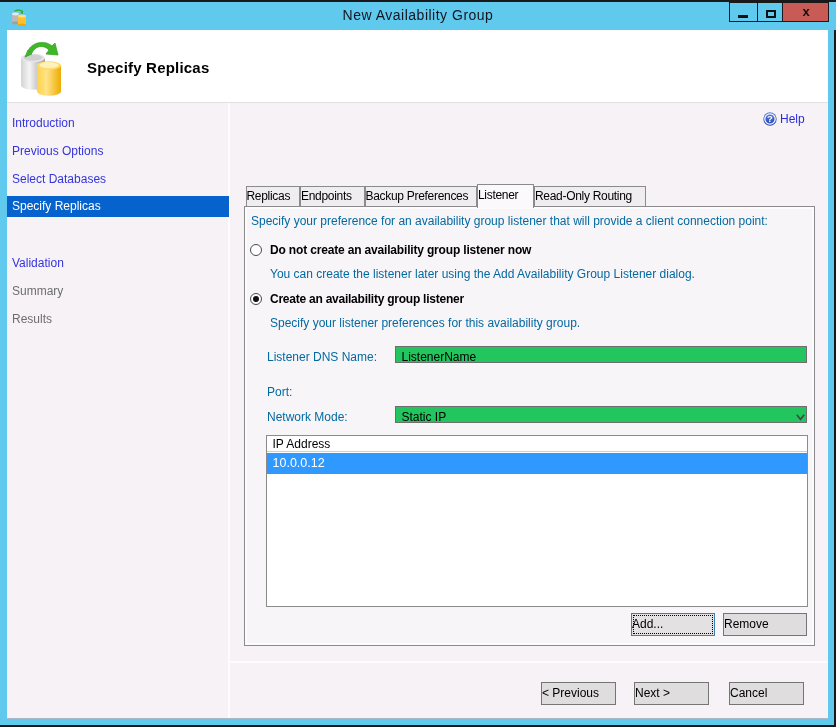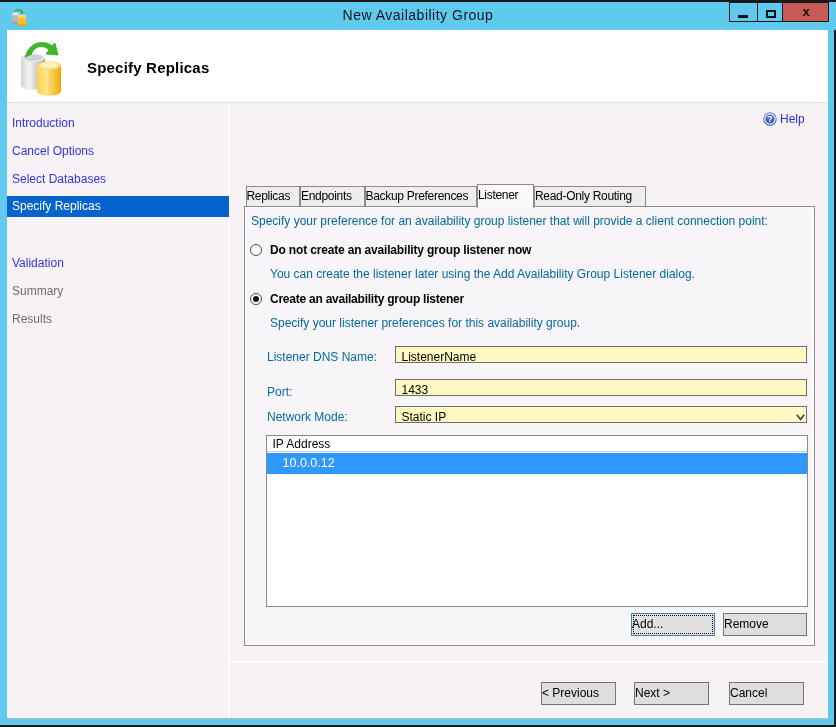--- a/index.html
+++ b/index.html
@@ -26,21 +26,21 @@
   .nav.gray { color:#6e6e6e; }
   #navsel { left:0; top:93px; width:222px; height:21px; background:#0663cd; color:#fff; font-size:12px; line-height:21px; padding-left:5px; }
   
   .t12 { font-size:12px; color:#0369a1; white-space:nowrap; }
   .b12 { font-size:12px; font-weight:bold; color:#000; white-space:nowrap; }
   
   .tab { top:83px; height:20px; background:#f0edf0; border:1px solid #8b8b8b; border-bottom:none; font-size:12px; letter-spacing:-0.3px; color:#000; text-align:left; line-height:19px; }
   #tabactive { top:81px; height:24px; background:#fbf9fb; z-index:5; line-height:20px; }
   #panel { left:236.5px; top:103px; width:571px; height:440px; background:#f8f5f8; border:1px solid #8b8b8b; box-shadow:inset 0 0 0 2px #fdfcfd; }
   
-  .inp { left:387.5px; width:412.5px; height:17px; background:#fef9c3; border:1px solid #6e6e6e; font-size:12px; color:#000; padding-left:6px; line-height:21px; }
+  .inp { left:387.5px; width:412.5px; height:17px; background:#22c55e; border:1px solid #6e6e6e; font-size:12px; color:#000; padding-left:6px; line-height:21px; }
   .radio { width:12px; height:12px; border:1px solid #4a4a4a; border-radius:50%; background:#fff; }
   .btn { height:23px; background:#dfddde; border:1px solid #757575; font-size:12px; color:#000; text-align:left; line-height:21px; }
 </style>
 </head>
 <body>
 
   <div class="abs blk" style="left:0;top:0;width:836px;height:2px"></div>
   <div class="abs blk" style="left:834px;top:0;width:2px;height:727px"></div>
   <div class="abs blk" style="left:0;top:725px;width:836px;height:2px"></div>
   <div class="abs" style="left:7px;top:718px;width:821px;height:1px;background:#a8bac8;z-index:40"></div>
@@ -97,21 +97,21 @@
       <path d="M 8,10 L 12,14 L 5,17 Z" fill="#3eb827" stroke="#2f9c1d" stroke-width="0.7" stroke-linejoin="round"></path>
     </svg>
     <div class="abs" id="hdrtitle">Specify Replicas</div>
   </div>
 
   <div class="abs" id="bodyarea">
     <div class="abs" id="vdiv"></div>
     <div class="abs" id="hdiv"></div>
 
     <div class="abs nav" style="top:5.5px">Introduction</div>
-    <div class="abs nav" style="top:33.5px">Cancel Options</div>
+    <div class="abs nav" style="top:33.5px">Previous Options</div>
     <div class="abs nav" style="top:61.5px">Select Databases</div>
     <div class="abs" id="navsel">Specify Replicas</div>
     <div class="abs nav" style="top:145.5px">Validation</div>
     <div class="abs nav gray" style="top:173.5px">Summary</div>
     <div class="abs nav gray" style="top:201.5px">Results</div>
 
     <svg class="abs" style="left:756px;top:9px" width="14" height="14" viewBox="0 0 14 14">
       <defs>
         <linearGradient id="helpg" x1="0" y1="0" x2="0" y2="1">
         <stop offset="0" stop-color="#5b7fd8"></stop>
@@ -140,30 +140,29 @@
     <div class="abs t12" style="left:263px;top:164px">You can create the listener later using the Add Availability Group Listener dialog.</div>
 
     <div class="abs radio" style="left:242.5px;top:189.5px"></div>
     <div class="abs" style="left:245.5px;top:192.5px;width:6px;height:6px;border-radius:50%;background:#111"></div>
     <div class="abs b12" style="left:263px;top:189px;letter-spacing:-0.24px">Create an availability group listener</div>
     <div class="abs t12" style="left:263px;top:213px">Specify your listener preferences for this availability group.</div>
 
     <div class="abs t12" style="left:260px;top:247px">Listener DNS Name:</div>
     <div class="abs inp" style="top:242.5px">ListenerName</div>
     <div class="abs t12" style="left:260px;top:282px">Port:</div>
-    <div class="abs inp" style="top:275.5px">1433</div>
     <div class="abs t12" style="left:260px;top:307px">Network Mode:</div>
     <div class="abs inp" style="top:302.5px">Static IP</div>
     <svg class="abs" style="left:789px;top:310.5px" width="9" height="7" viewBox="0 0 9 7">
       <path d="M0.8 0.8 L4.5 5.4 L8.2 0.8" fill="none" stroke="#474747" stroke-width="1.7"></path>
     </svg>
 
     <div class="abs" style="left:258.5px;top:331.5px;width:542.5px;height:172px;background:#fff;border:1px solid #8b8b8b">
       <div class="abs" style="left:0;top:0;width:540.5px;height:16px;border-bottom:1px solid #cfcfcf;font-size:12px;color:#000;line-height:17px;padding-left:6px">IP Address</div>
-      <div class="abs" style="left:0;top:17px;width:540.5px;height:21px;background:#2f99ff;color:#fff;font-size:12.5px;line-height:21px;padding-left:16px">10.0.0.12</div>
+      <div class="abs" style="left:0;top:17px;width:540.5px;height:21px;background:#2f99ff;color:#fff;font-size:12.5px;line-height:21px;padding-left:6px">10.0.0.12</div>
     </div>
 
     <div class="abs btn" style="left:624px;top:510px;width:83.5px;background:#e3e1e2;border:1px solid #3f80b2">
       <div class="abs" style="left:1px;top:1px;right:1px;bottom:1px;border:1px dotted #000"></div>
       Add...
     </div>
     <div class="abs btn" style="left:716px;top:510px;width:83.5px">Remove</div>
 
     <div class="abs btn" style="left:534px;top:579px;width:75px">&lt; Previous</div>
     <div class="abs btn" style="left:627px;top:579px;width:75px">Next &gt;</div>

